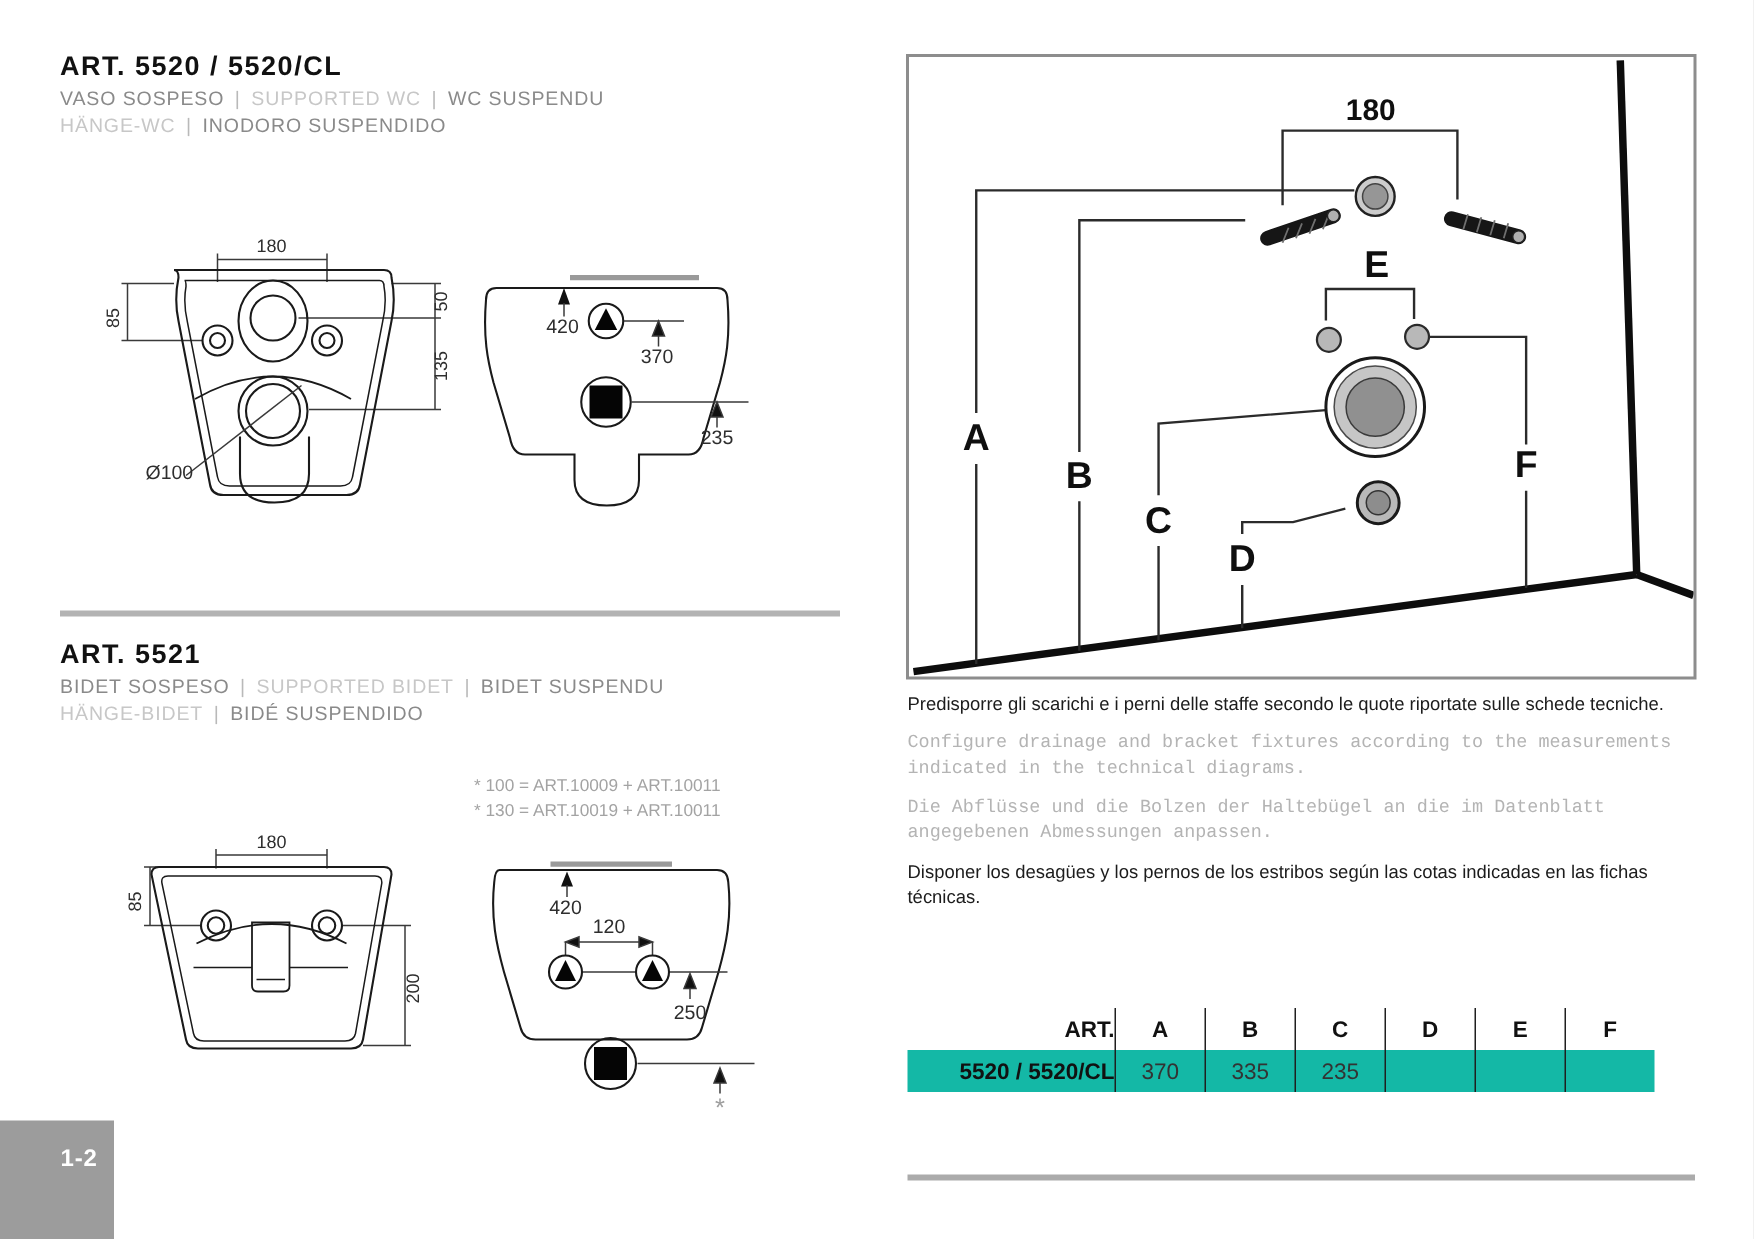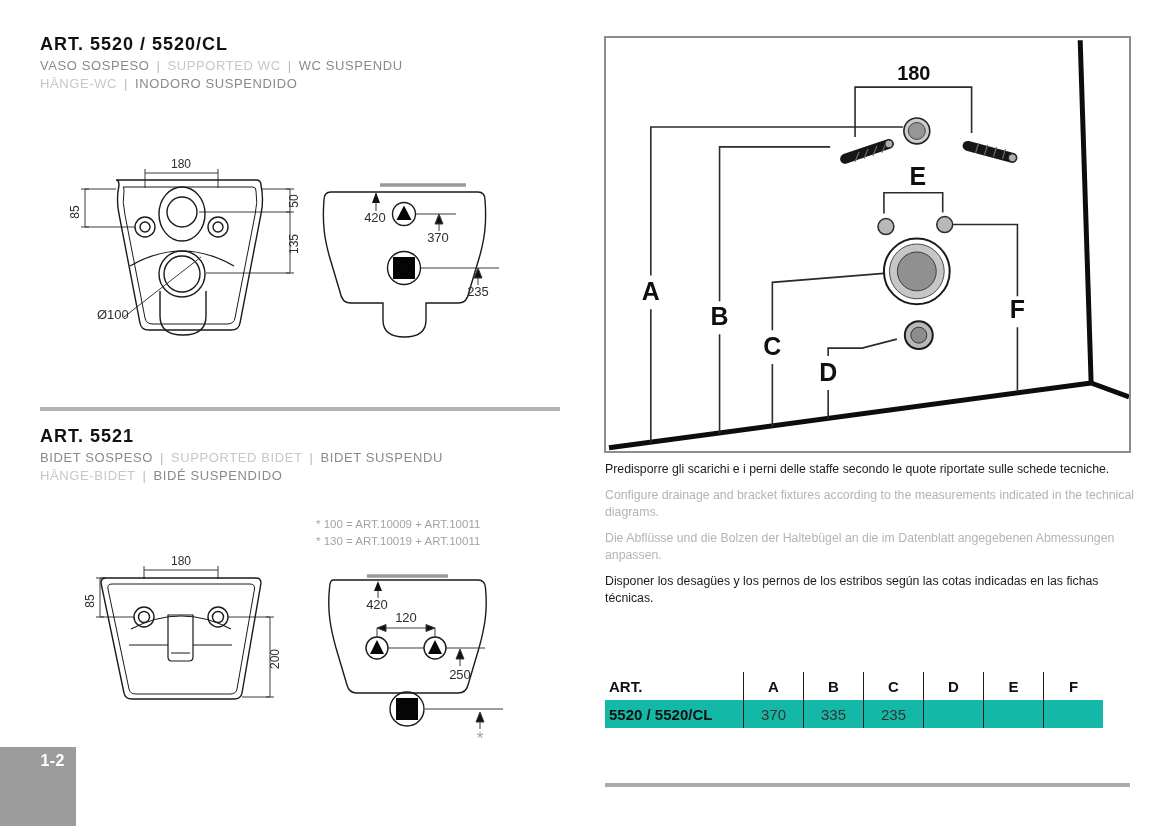--- a/index.html
+++ b/index.html
@@ -21,36 +21,36 @@
   .dimtxt-lg{font-size:13px;fill:#2e2e2e;}
   .biglabel{font-size:25px;font-weight:bold;fill:#0f0f0f;}
   .dim180{font-size:20px;font-weight:bold;fill:#0f0f0f;}
   .stroke{stroke:#1a1a1a;stroke-width:1.4;fill:none;}
   .thin{stroke:#3a3a3a;stroke-width:1;fill:none;}
   .dline{stroke:#2b2b2b;stroke-width:1.6;fill:none;}
   
   .divider-left{position:absolute;left:40px;top:407px;width:520px;height:4px;background:#b3b3b3;}
   .bottom-rule{position:absolute;left:605px;top:783px;width:525px;height:4px;background:#ababab;}
   .page-badge{position:absolute;left:0;top:747px;width:76px;height:79px;background:#9c9c9c;
-              box-sizing:border-box;text-align:right;padding:5px 11px 0 0;
+              box-sizing:border-box;text-align:right;padding:17px 11px 0 0;
               color:#fff;font-weight:bold;font-size:16px;letter-spacing:.5px;}
   
   .notes{position:absolute;left:316px;top:516px;font-size:11.5px;color:#a3a3a3;line-height:17px;white-space:nowrap;}
   
   .install-box{position:absolute;left:604px;top:36px;width:527px;height:417px;
                border:2px solid #8d8d8d;box-sizing:border-box;background:#fff;}
   .install-box svg{position:absolute;left:0;top:0;}
   .instructions{position:absolute;left:605px;top:461px;width:535px;font-size:12.3px;line-height:1.38;}
   .instructions p{margin:0 0 9px 0;}
   .para-dark{color:#1c1c1c;}
-  .para-light{color:#b4b4b4;}
+  .para-light{color:#b4b4b4;font-family:Liberation Mono, monospace;}
   
   .spec-table{position:absolute;left:605px;top:672px;border-collapse:collapse;font-size:15px;table-layout:fixed;}
   .spec-table th,.spec-table td{padding:0;height:28px;vertical-align:middle;}
-  .spec-table .col-art{width:134px;text-align:left;padding-left:4px;}
+  .spec-table .col-art{width:134px;text-align:right;padding-left:4px;}
   .spec-table .col-val{width:59px;text-align:center;border-left:1.5px solid #1f1f1f;}
   .spec-table thead th{font-weight:bold;color:#111;}
   .spec-table .row-shaded td{background:#14b8a6;}
   .spec-table td.art-cell{font-weight:bold;color:#111;}
   .spec-table td.val-cell{color:#333;}
   .spec-table td.star-cell{color:#a0a0a0;font-weight:bold;font-size:17px;}
 </style>
 </head>
 <body>
 

